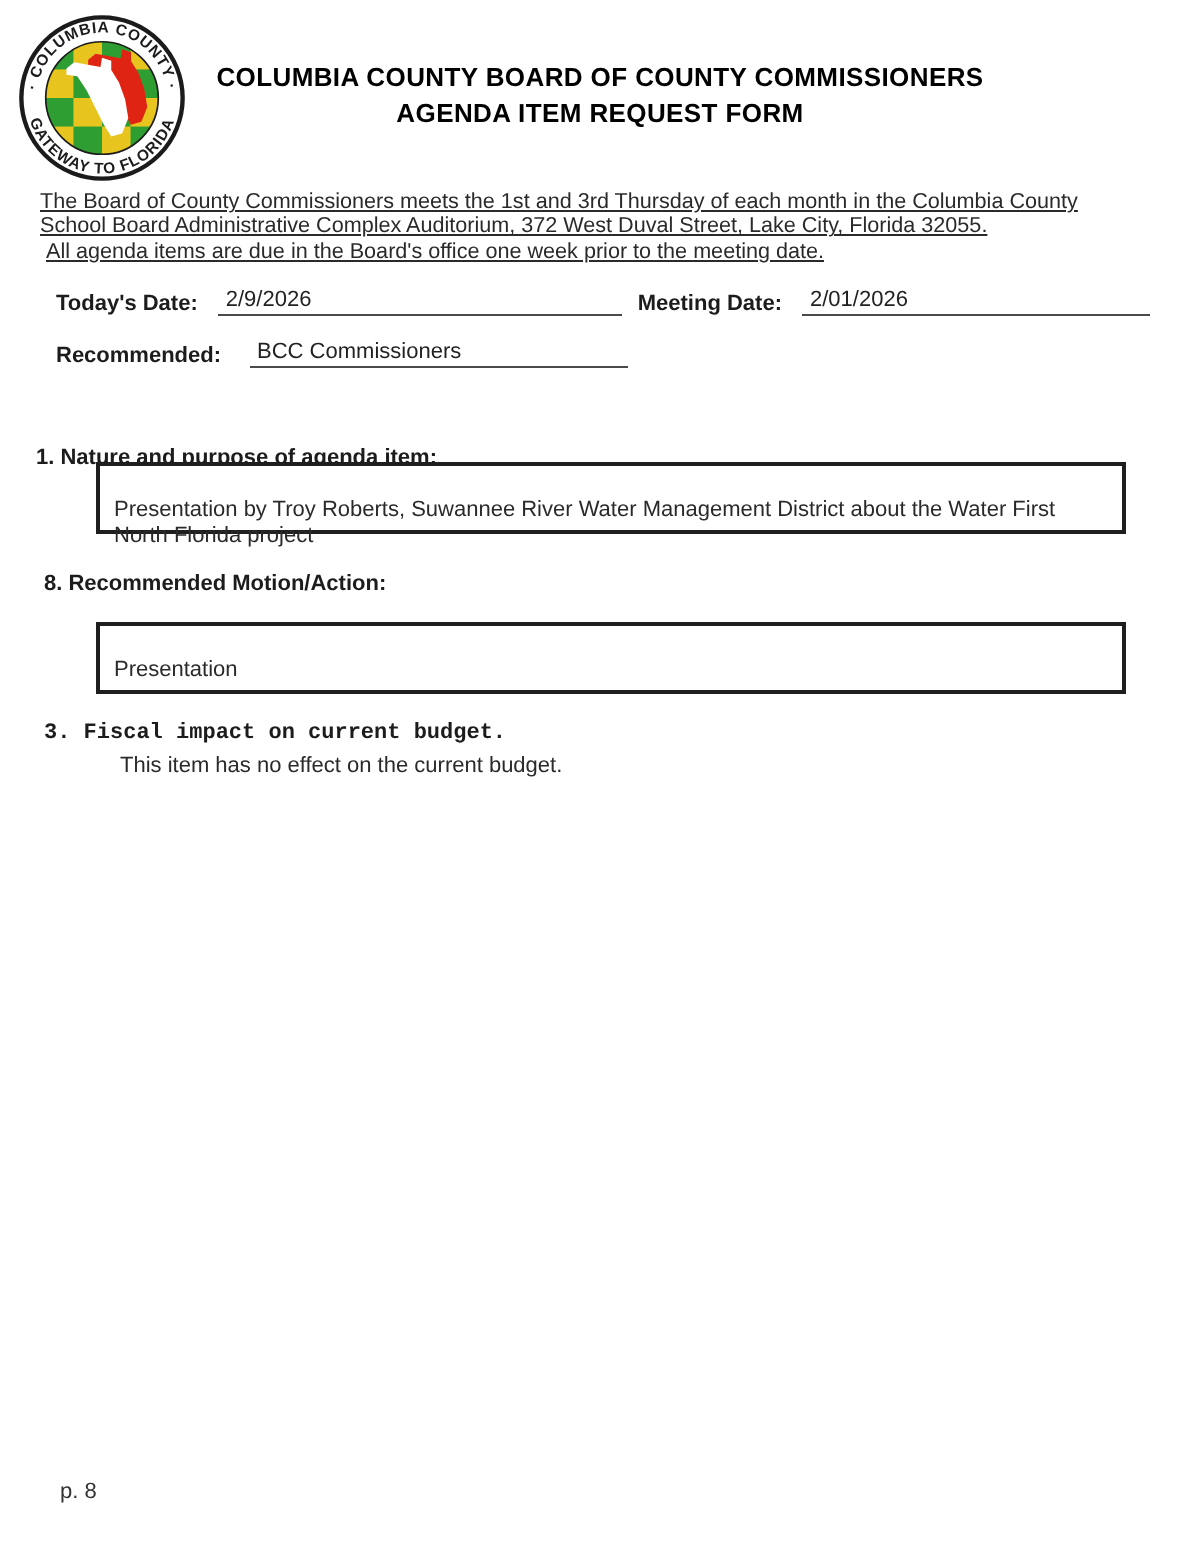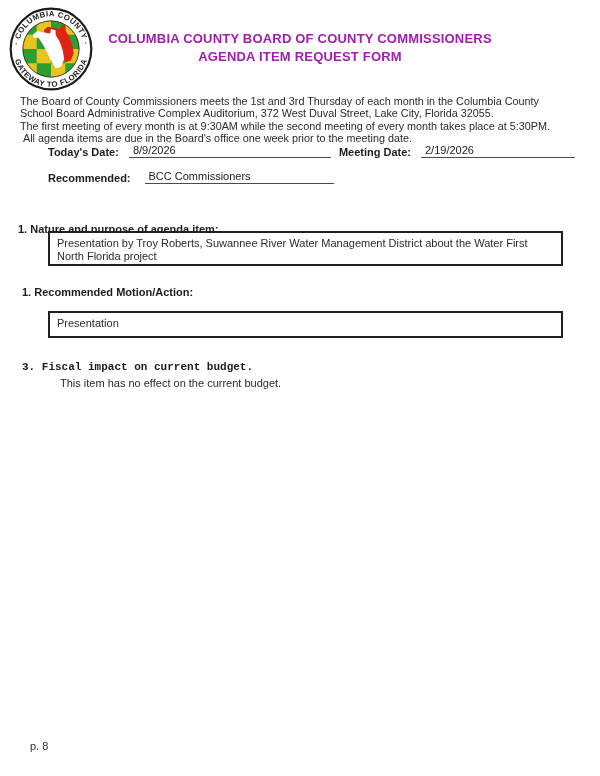--- a/index.html
+++ b/index.html
@@ -10,53 +10,53 @@
     font-family:"Liberation Sans", sans-serif;
     color:#262626;
     overflow:hidden;
     margin:0 auto;
   }
   
   .seal{position:absolute;left:9px;top:7px;width:84px;height:84px;}
   
   .title{
     position:absolute;left:0;right:0;text-align:center;
-    font-weight:bold;font-size:13px;letter-spacing:.2px;color:#a21caf;
+    font-weight:bold;font-size:13px;letter-spacing:.2px;color:#000000;
   }
   .title-1{top:31px;}
   .title-2{top:49px;}
   
   .intro{
     position:absolute;left:20px;top:95px;width:560px;
-    font-size:10.8px;line-height:12.4px;color:#2a2a2a;
+    font-size:10.8px;line-height:12.4px;color:#2a2a2a;text-decoration:underline;
   }
   .intro .ln4{padding-left:3px;}
   
-  .frow{position:absolute;left:28px;right:25px;display:flex;align-items:flex-end;font-size:11px;margin-left:20px;}
+  .frow{position:absolute;left:28px;right:25px;display:flex;align-items:flex-end;font-size:11px;}
   .frow-1{top:144px;}
   .frow-2{top:170px;}
   .flabel{font-weight:bold;white-space:nowrap;color:#1c1c1c;}
   .fvalue{
     border-bottom:1.3px solid #4a4a4a;
     padding:0 0 1px 4px;white-space:nowrap;color:#222;
   }
   .w-val1{width:198px;margin-left:10px;}
   .w-lab2{margin-left:8px;}
   .w-val2{flex:1;margin-left:10px;}
   .w-dept{width:185px;margin-left:14px;}
   
   .sec-head{position:absolute;font-weight:bold;font-size:11px;color:#1c1c1c;}
   .sec1-head{left:18px;top:207px;margin-top:16px;}
   .sec2-head{left:22px;top:286px;}
   .sec3-head{left:22px;top:361px;font-family:Liberation Mono, monospace;}
   .box{
     position:absolute;left:48px;width:515px;
     border:2px solid #1f1f1f;background:#fff;
     font-size:11px;line-height:12.8px;color:#2a2a2a;
-    padding:4px 7px;box-sizing:border-box;
+    padding:16px 7px;box-sizing:border-box;
   }
   .box-1{top:231px;height:35px;}
   .box-2{top:311px;height:27px;}
   .sec3-body{position:absolute;left:60px;top:377px;font-size:11px;color:#2a2a2a;}
   
   .pageno{position:absolute;left:30px;top:740px;font-size:11px;color:#333;}
 </style>
 </head>
 <body>
 
@@ -97,40 +97,39 @@
       <textPath href="#arcBottom" startOffset="50%" text-anchor="middle">GATEWAY TO FLORIDA</textPath>
     </text>
   </svg>
 
   <div class="title title-1">COLUMBIA COUNTY BOARD OF COUNTY COMMISSIONERS</div>
   <div class="title title-2">AGENDA ITEM REQUEST FORM</div>
 
   <div class="intro">
     <div class="ln1">The Board of County Commissioners meets the 1st and 3rd Thursday of each month in the Columbia County</div>
     <div class="ln2">School Board Administrative Complex Auditorium, 372 West Duval Street, Lake City, Florida 32055.</div>
-    <div class="ln3">The first meeting of every month is at 9:30AM while the second meeting of every month takes place at 5:30PM.</div>
     <div class="ln4">All agenda items are due in the Board's office one week prior to the meeting date.</div>
   </div>
 
   <div class="frow frow-1">
     <span class="flabel">Today's Date:</span>
-    <span class="fvalue w-val1">8/9/2026</span>
+    <span class="fvalue w-val1">2/9/2026</span>
     <span class="flabel w-lab2">Meeting Date:</span>
-    <span class="fvalue w-val2">2/19/2026</span>
+    <span class="fvalue w-val2">2/01/2026</span>
   </div>
 
   <div class="frow frow-2">
     <span class="flabel">Recommended:</span>
     <span class="fvalue w-dept">BCC Commissioners</span>
   </div>
 
   <div class="sec-head sec1-head">1. Nature and purpose of agenda item:</div>
   <div class="box box-1">Presentation by Troy Roberts, Suwannee River Water Management District about the Water First North Florida project</div>
 
-  <div class="sec-head sec2-head">1. Recommended Motion/Action:</div>
+  <div class="sec-head sec2-head">8. Recommended Motion/Action:</div>
   <div class="box box-2">Presentation</div>
 
   <div class="sec-head sec3-head">3. Fiscal impact on current budget.</div>
   <div class="sec3-body">This item has no effect on the current budget.</div>
 
   <div class="pageno">p. 8</div>
 
 </div>
 
 </body></html>

